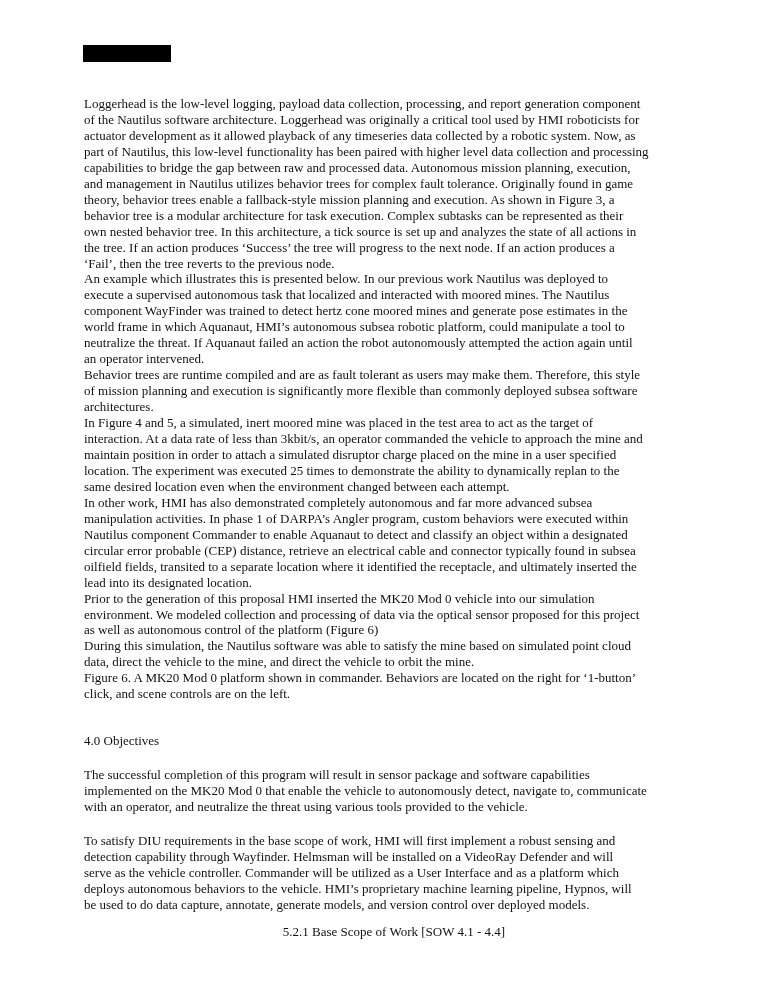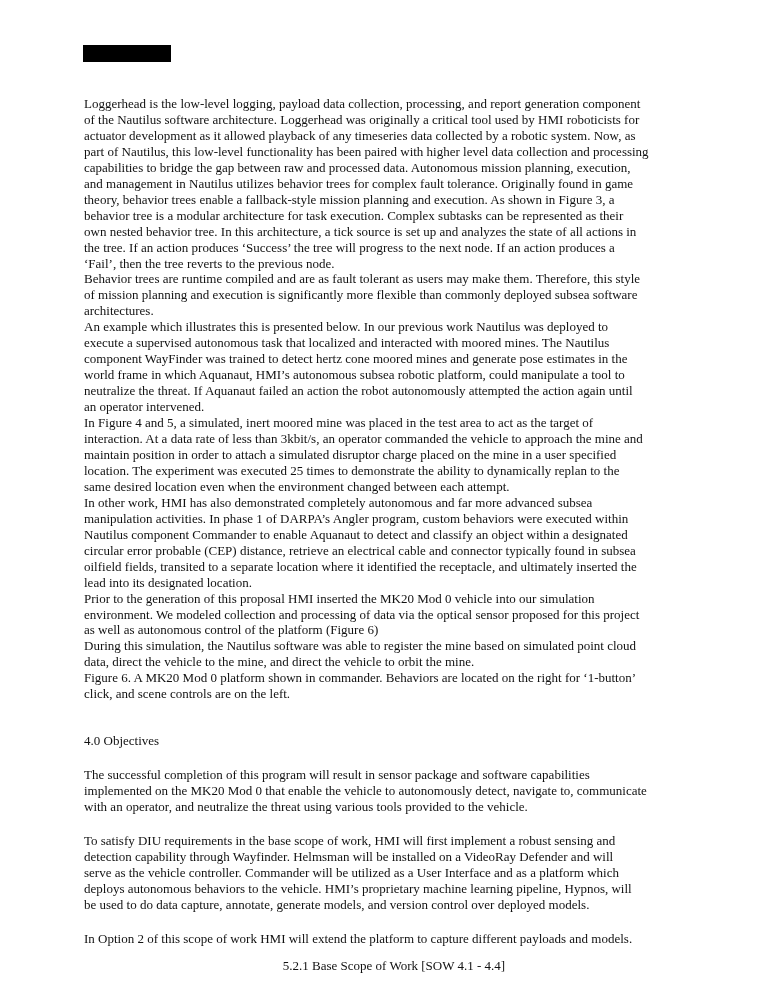--- a/index.html
+++ b/index.html
@@ -24,53 +24,52 @@
 of the Nautilus software architecture.  Loggerhead was originally a critical tool used by HMI roboticists for
 actuator development as it allowed playback of any timeseries data collected by a robotic system.  Now, as
 part of Nautilus, this low-level functionality has been paired with higher level data collection and processing
 capabilities to bridge the gap between raw and processed data. Autonomous mission planning, execution,
 and management in Nautilus utilizes behavior trees for complex fault tolerance.  Originally found in game
 theory, behavior trees enable a fallback-style mission planning and execution.  As shown in Figure 3, a
 behavior tree is a modular architecture for task execution.  Complex subtasks can be represented as their
 own nested behavior tree.  In this architecture, a tick source is set up and analyzes the state of all actions in
 the tree.  If an action produces ‘Success’ the tree will progress to the next node.  If an action produces a
 ‘Fail’, then the tree reverts to the previous node.</p>
-  <p class="para">Behavior trees are runtime compiled and are as fault tolerant as users may make them. Therefore, this style
-of mission planning and execution is significantly more flexible than commonly deployed subsea software
-architectures.</p>
   <p class="para">An example which illustrates this is presented below.  In our previous work Nautilus was deployed to
 execute a supervised autonomous task that localized and interacted with moored mines.  The Nautilus
 component WayFinder was trained to detect hertz cone moored mines and generate pose estimates in the
 world frame in which Aquanaut, HMI’s autonomous subsea robotic platform, could manipulate a tool to
 neutralize the threat.  If Aquanaut failed an action the robot autonomously attempted the action again until
 an operator intervened.</p>
+  <p class="para">Behavior trees are runtime compiled and are as fault tolerant as users may make them. Therefore, this style
+of mission planning and execution is significantly more flexible than commonly deployed subsea software
+architectures.</p>
   <p class="para">In Figure 4 and 5, a simulated, inert moored mine was placed in the test area to act as the target of
 interaction. At a data rate of less than 3kbit/s, an operator commanded the vehicle to approach the mine and
 maintain position in order to attach a simulated disruptor charge placed on the mine in a user specified
 location. The experiment was executed 25 times to demonstrate the ability to dynamically replan to the
 same desired location even when the environment changed between each attempt.</p>
   <p class="para">In other work, HMI has also demonstrated completely autonomous and far more advanced subsea
 manipulation activities. In phase 1 of DARPA’s Angler program, custom behaviors were executed within
 Nautilus component Commander to enable Aquanaut to detect and classify an object within a designated
 circular error probable (CEP) distance, retrieve an electrical cable and connector typically found in subsea
 oilfield fields, transited to a separate location where it identified the receptacle, and ultimately inserted the
 lead into its designated location.</p>
   <p class="para">Prior to the generation of this proposal HMI inserted the MK20 Mod 0 vehicle into our simulation
 environment.  We modeled collection and processing of data via the optical sensor proposed for this project
 as well as autonomous control of the platform (Figure 6)</p>
-  <p class="para">During this simulation, the Nautilus software was able to register the mine based on simulated point cloud
+  <p class="para">During this simulation, the Nautilus software was able to satisfy the mine based on simulated point cloud
 data, direct the vehicle to the mine, and direct the vehicle to orbit the mine.</p>
   <p class="para">Figure 6.  A MK20 Mod 0 platform shown in commander.  Behaviors are located on the right for ‘1-button’
 click, and scene controls are on the left.</p>
 
   <p class="heading" id="obj-head">4.0 Objectives</p>
   <p class="para gap-sm">The successful completion of this program will result in sensor package and software capabilities
 implemented on the MK20 Mod 0 that enable the vehicle to autonomously detect, navigate to, communicate
 with an operator, and neutralize the threat using various tools provided to the vehicle.</p>
   <p class="para gap-sm">To satisfy DIU requirements in the base scope of work, HMI will first implement a robust sensing and
 detection capability through Wayfinder.  Helmsman will be installed on a VideoRay Defender and will
 serve as the vehicle controller.  Commander will be utilized as a User Interface and as a platform which
 deploys autonomous behaviors to the vehicle.  HMI’s proprietary machine learning pipeline, Hypnos, will
 be used to do data capture, annotate, generate models, and version control over deployed models.</p>
-  <p class="para gap-sm">In Option 2 of this scope of work HMI will extend the platform to capture different payloads and models.</p>
 
   <p class="heading" id="sow-head">5.2.1 Base Scope of Work [SOW 4.1 - 4.4]</p>
 </div>
 
 </body></html>

